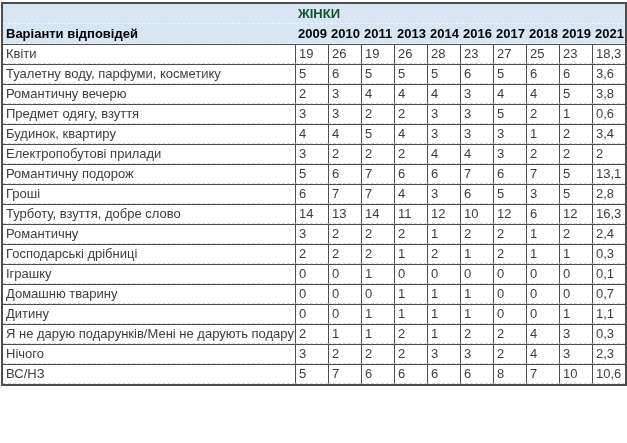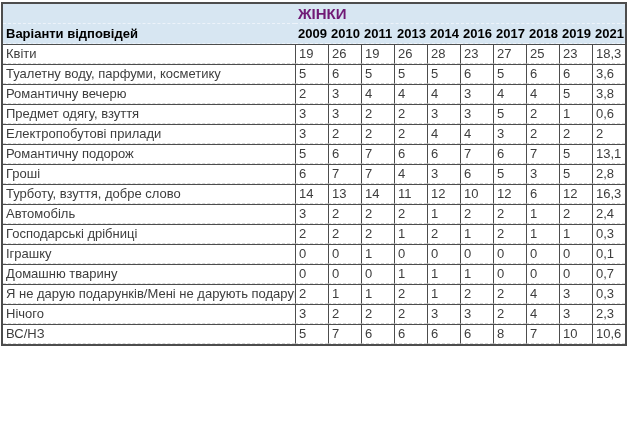--- a/index.html
+++ b/index.html
@@ -23,22 +23,22 @@
     padding: 3px 2px 2px 3px;
     line-height: 14px;
     color: #000000;
     border-bottom: 1px dashed #edf3fa;
     white-space: nowrap;
     overflow: hidden;
     vertical-align: middle;
   }
   thead th.title-cell {
     font-weight: bold;
-    color: #701a75;
-    font-size: 15px;
+    color: #14532d;
+    font-size: 13px;
   }
 
   tbody td {
     background: #ffffff;
     color: #3d3d3d;
     height: 20px;
     padding: 2px 2px 2px 3px;
     line-height: 14px;
     border-top: 1px solid #4d4d4d;
     border-bottom: 1px dashed #d6d6d6;
@@ -135,20 +135,33 @@
         <td class="value-cell">2</td>
         <td class="value-cell">2</td>
         <td class="value-cell">3</td>
         <td class="value-cell">3</td>
         <td class="value-cell">5</td>
         <td class="value-cell">2</td>
         <td class="value-cell">1</td>
         <td class="value-cell">0,6</td>
       </tr>
       <tr>
+        <td class="label-cell">Будинок, квартиру</td>
+        <td class="value-cell">4</td>
+        <td class="value-cell">4</td>
+        <td class="value-cell">5</td>
+        <td class="value-cell">4</td>
+        <td class="value-cell">3</td>
+        <td class="value-cell">3</td>
+        <td class="value-cell">3</td>
+        <td class="value-cell">1</td>
+        <td class="value-cell">2</td>
+        <td class="value-cell">3,4</td>
+      </tr>
+      <tr>
         <td class="label-cell">Електропобутові прилади</td>
         <td class="value-cell">3</td>
         <td class="value-cell">2</td>
         <td class="value-cell">2</td>
         <td class="value-cell">2</td>
         <td class="value-cell">4</td>
         <td class="value-cell">4</td>
         <td class="value-cell">3</td>
         <td class="value-cell">2</td>
         <td class="value-cell">2</td>
@@ -187,21 +200,21 @@
         <td class="value-cell">14</td>
         <td class="value-cell">11</td>
         <td class="value-cell">12</td>
         <td class="value-cell">10</td>
         <td class="value-cell">12</td>
         <td class="value-cell">6</td>
         <td class="value-cell">12</td>
         <td class="value-cell">16,3</td>
       </tr>
       <tr>
-        <td class="label-cell">Автомобіль</td>
+        <td class="label-cell">Романтичну</td>
         <td class="value-cell">3</td>
         <td class="value-cell">2</td>
         <td class="value-cell">2</td>
         <td class="value-cell">2</td>
         <td class="value-cell">1</td>
         <td class="value-cell">2</td>
         <td class="value-cell">2</td>
         <td class="value-cell">1</td>
         <td class="value-cell">2</td>
         <td class="value-cell">2,4</td>
@@ -237,20 +250,33 @@
         <td class="value-cell">0</td>
         <td class="value-cell">0</td>
         <td class="value-cell">0</td>
         <td class="value-cell">1</td>
         <td class="value-cell">1</td>
         <td class="value-cell">1</td>
         <td class="value-cell">0</td>
         <td class="value-cell">0</td>
         <td class="value-cell">0</td>
         <td class="value-cell">0,7</td>
+      </tr>
+      <tr>
+        <td class="label-cell">Дитину</td>
+        <td class="value-cell">0</td>
+        <td class="value-cell">0</td>
+        <td class="value-cell">1</td>
+        <td class="value-cell">1</td>
+        <td class="value-cell">1</td>
+        <td class="value-cell">1</td>
+        <td class="value-cell">0</td>
+        <td class="value-cell">0</td>
+        <td class="value-cell">1</td>
+        <td class="value-cell">1,1</td>
       </tr>
       <tr>
         <td class="label-cell">Я не дарую подарунків/Мені не дарують подарунків</td>
         <td class="value-cell">2</td>
         <td class="value-cell">1</td>
         <td class="value-cell">1</td>
         <td class="value-cell">2</td>
         <td class="value-cell">1</td>
         <td class="value-cell">2</td>
         <td class="value-cell">2</td>

